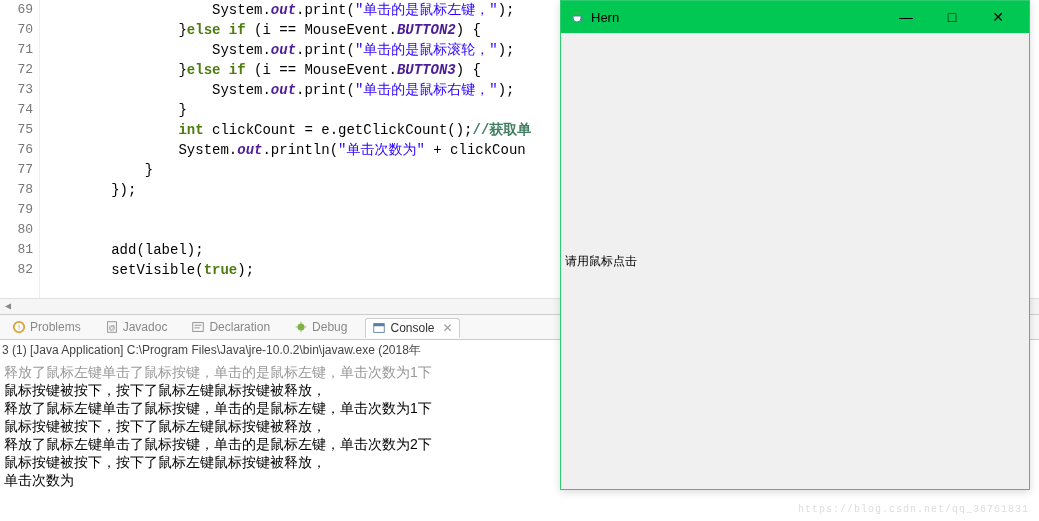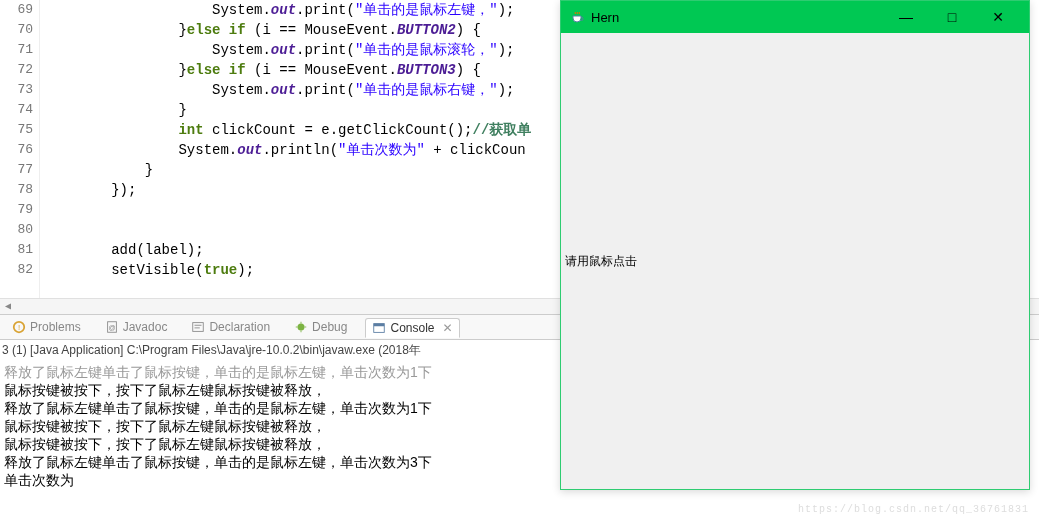--- a/index.html
+++ b/index.html
@@ -258,22 +258,22 @@
   </div>
 </div>
 
 <div class="console-header">3 (1) [Java Application] C:\Program Files\Java\jre-10.0.2\bin\javaw.exe (2018年</div>
 
 <div class="console-output" id="console-out">
   <div class="faded">释放了鼠标左键单击了鼠标按键，单击的是鼠标左键，单击次数为1下</div>
 <div>鼠标按键被按下，按下了鼠标左键鼠标按键被释放，</div>
     <div>释放了鼠标左键单击了鼠标按键，单击的是鼠标左键，单击次数为1下</div>
     <div>鼠标按键被按下，按下了鼠标左键鼠标按键被释放，</div>
+    <div>释放了鼠标左键单击了鼠标按键，单击的是鼠标左键，单击次数为2下</div>
     <div>鼠标按键被按下，按下了鼠标左键鼠标按键被释放，</div>
-    <div>释放了鼠标左键单击了鼠标按键，单击的是鼠标左键，单击次数为3下</div>
     <div>单击次数为</div>
   </div>
 
 <div class="app-window">
   <div class="titlebar">
     <span class="java-icon">
       <svg viewBox="0 0 16 16">
           <path d="M4 9 Q4 13 8 13 Q12 13 12 9 L12 7 L4 7 Z" fill="#fff" stroke="#5382a1"></path>
           <path d="M12 8 Q14 8 14 10 Q14 12 12 11" fill="none" stroke="#5382a1"></path>
           <path d="M6 5 Q7 4 6 3 M8 5 Q9 4 8 3 M10 5 Q11 4 10 3" fill="none" stroke="#e76f00"></path>

